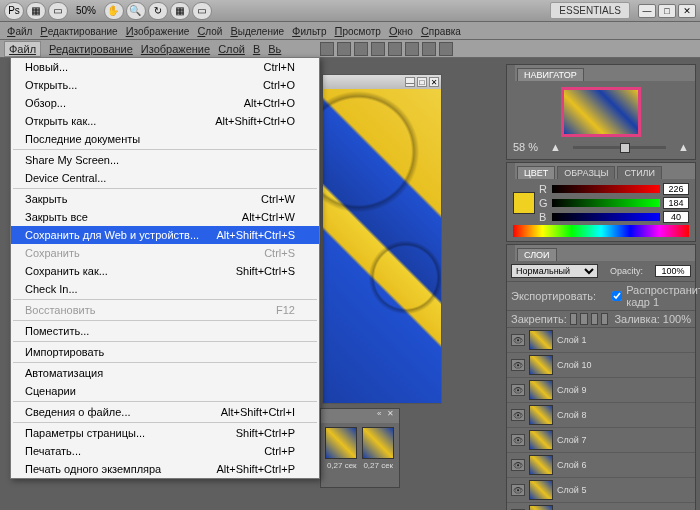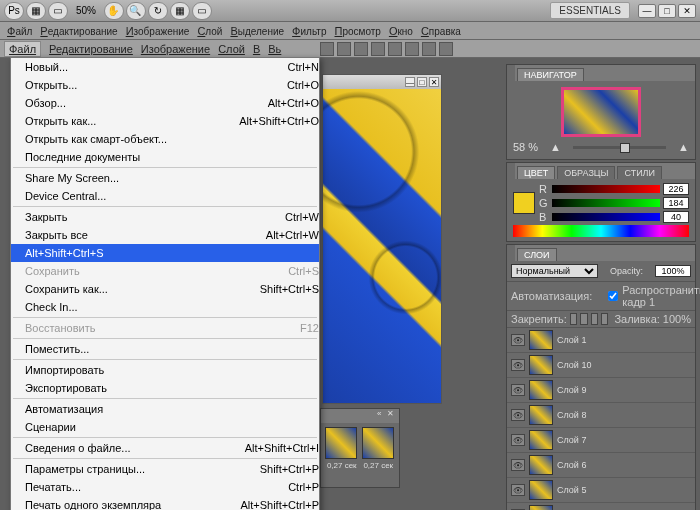--- a/index.html
+++ b/index.html
@@ -13,21 +13,21 @@
 .win-btns span { width: 18px; height: 14px; background: #e8e8e8; border: 1px solid #777; border-radius: 2px; display: flex; align-items: center; justify-content: center; font-size: 9px; }
 .menubar { height: 18px; background: #a0a0a0; display: flex; align-items: center; padding: 0 4px; gap: 2px; border-bottom: 1px solid #666; }
 .menubar span { padding: 2px 3px; color: #222; font-size: 10px; cursor: default; }
 .menubar span u { text-decoration: underline; }
 .openmenu-strip { height: 18px; background: #a0a0a0; display: flex; align-items: center; padding: 0 4px; gap: 8px; border-bottom: 1px solid #666; }
 .openmenu-strip .mi { color: #222; font-size: 11px; text-decoration: underline; cursor: default; }
 .openmenu-strip .mi.active { background: #c8c8c8; border: 1px solid #888; padding: 1px 4px; }
 .iconbar { position: absolute; left: 320px; top: 40px; height: 18px; display: flex; align-items: center; gap: 3px; }
 .iconbar span { width: 14px; height: 14px; background: #777; border: 1px solid #555; }
 .dropdown { position: absolute; left: 10px; top: 57px; width: 310px; background: #f4f4f4; border: 1px solid #777; box-shadow: 2px 2px 6px rgba(0,0,0,0.4); z-index: 100; }
-.dropdown .row { display: flex; justify-content: space-between; padding: 2px 0 2px 14px; color: #000; cursor: default; line-height: 14px; }
+.dropdown .row { display: flex; justify-content: space-between; padding: 2px 24px 2px 14px; color: #000; cursor: default; line-height: 14px; }
 .dropdown .row.disabled { color: #9a9a9a; }
 .dropdown .row.hl { background: #2860e8; color: #fff; }
 .dropdown hr { border: none; border-top: 1px solid #c8c8c8; margin: 1px 2px; }
 .canvas-win { position: absolute; left: 322px; top: 74px; width: 120px; height: 330px; background: #fff; border: 1px solid #555; }
 .canvas-win .cw-title { height: 14px; background: linear-gradient(#dcdcdc,#bcbcbc); display: flex; justify-content: flex-end; align-items: center; padding: 0 2px; gap: 2px; }
 .canvas-win .cw-title span { width: 10px; height: 10px; background: #eee; border: 1px solid #888; font-size: 8px; display: flex; align-items: center; justify-content: center; }
 .canvas-img { width: 100%; height: calc(100% - 14px); background: linear-gradient(45deg,#1a3fa8 0%,#2050d0 40%,#e8c020 41%,#f0d030 50%,#1a3fa8 51%,#2050d0 70%,#e8c020 71%,#f0d040 100%); position: relative; }
 .canvas-img::after { content:""; position:absolute; inset:0; background: radial-gradient(circle at 30% 20%, transparent 20%, rgba(0,0,0,0.3) 21%, transparent 23%), radial-gradient(circle at 70% 60%, transparent 15%, rgba(0,0,0,0.3) 16%, transparent 18%); }
 .anim-win { position: absolute; left: 320px; top: 408px; width: 80px; height: 80px; background: #6a6a6a; border: 1px solid #444; }
 .anim-win .aw-title { height: 14px; background: #7a7a7a; display: flex; justify-content: flex-end; padding: 0 2px; }
@@ -137,24 +137,20 @@
     </div>
     <div class="row">
       <span>Обзор...</span>
       <span>Alt+Ctrl+O</span>
     </div>
     <div class="row">
       <span>Открыть как...</span>
       <span>Alt+Shift+Ctrl+O</span>
     </div>
     <div class="row">
-      <span>Открыть как смарт-объект...</span>
-      <span></span>
-    </div>
-    <div class="row">
       <span>Последние документы</span>
       <span></span>
     </div>
     <hr>
     <div class="row">
       <span>Share My Screen...</span>
       <span></span>
     </div>
     <div class="row">
       <span>Device Central...</span>
@@ -163,20 +159,21 @@
     <hr>
     <div class="row">
       <span>Закрыть</span>
       <span>Ctrl+W</span>
     </div>
     <div class="row">
       <span>Закрыть все</span>
       <span>Alt+Ctrl+W</span>
     </div>
     <div class="row hl">
+      <span>Сохранить для Web и устройств...</span>
       <span>Alt+Shift+Ctrl+S</span>
     </div>
     <div class="row disabled">
       <span>Сохранить</span>
       <span>Ctrl+S</span>
     </div>
     <div class="row">
       <span>Сохранить как...</span>
       <span>Shift+Ctrl+S</span>
     </div>
@@ -190,24 +187,20 @@
       <span>F12</span>
     </div>
     <hr>
     <div class="row">
       <span>Поместить...</span>
       <span></span>
     </div>
     <hr>
     <div class="row">
       <span>Импортировать</span>
-      <span></span>
-    </div>
-    <div class="row">
-      <span>Экспортировать</span>
       <span></span>
     </div>
     <hr>
     <div class="row">
       <span>Автоматизация</span>
       <span></span>
     </div>
     <div class="row">
       <span>Сценарии</span>
       <span></span>
@@ -309,21 +302,21 @@
     <div class="panel-tabs">
         <span class="panel-tab active">СЛОИ</span>
       </div>
     <div class="layers-body">
       <div class="layers-top">
         <select><option>Нормальный</option></select>
         <span class="op-lbl">Opacity:</span>
         <span class="op-val">100%</span>
       </div>
       <div class="layers-sub">
-        <span>Автоматизация:</span>
+        <span>Экспортировать:</span>
         <span class="ic"></span>
         <span class="ic"></span>
         <span class="ic"></span>
         <input type="checkbox" checked="" style="">
         <span>Распространить кадр 1</span>
       </div>
       <div class="layers-lock">
         <span>Закрепить:</span>
         <span class="ic"></span>
         <span class="ic"></span>

